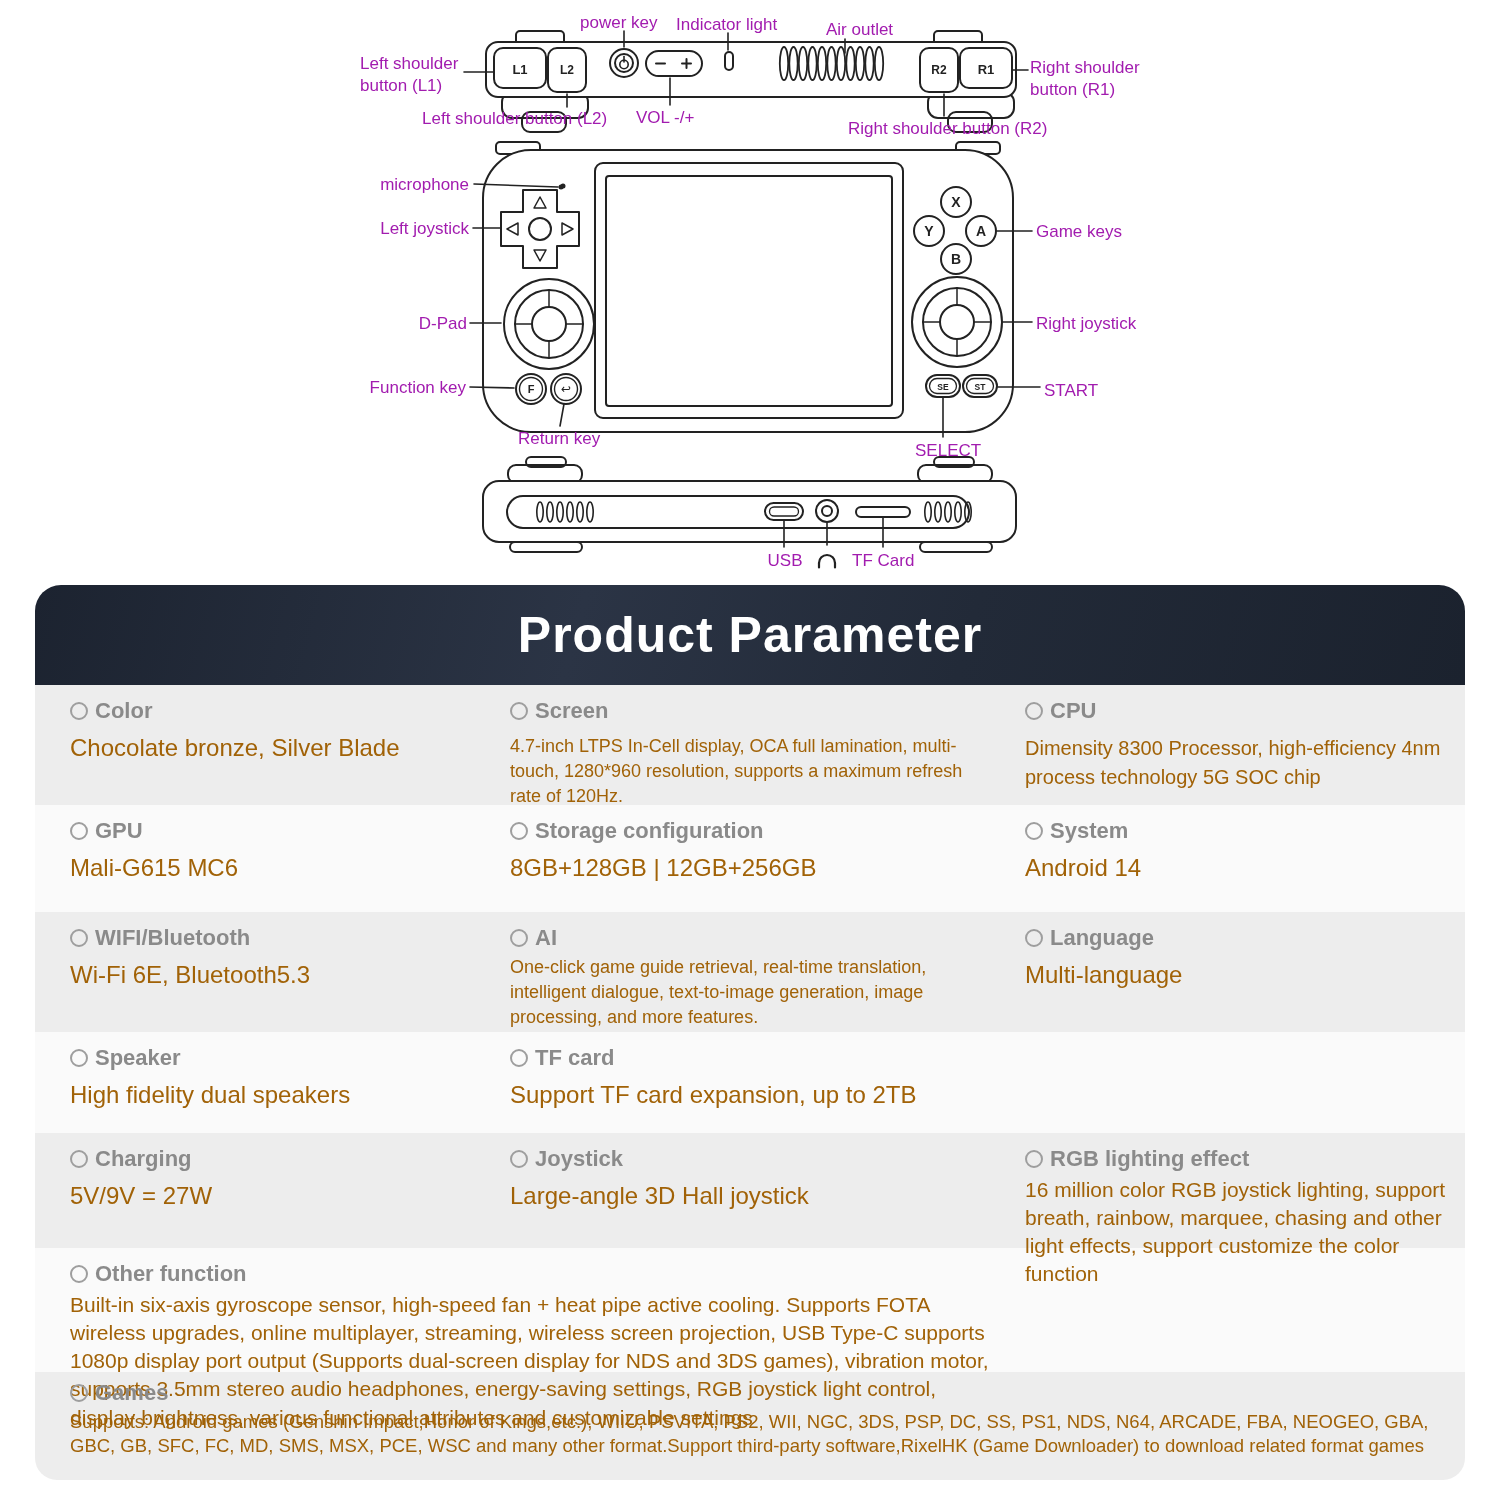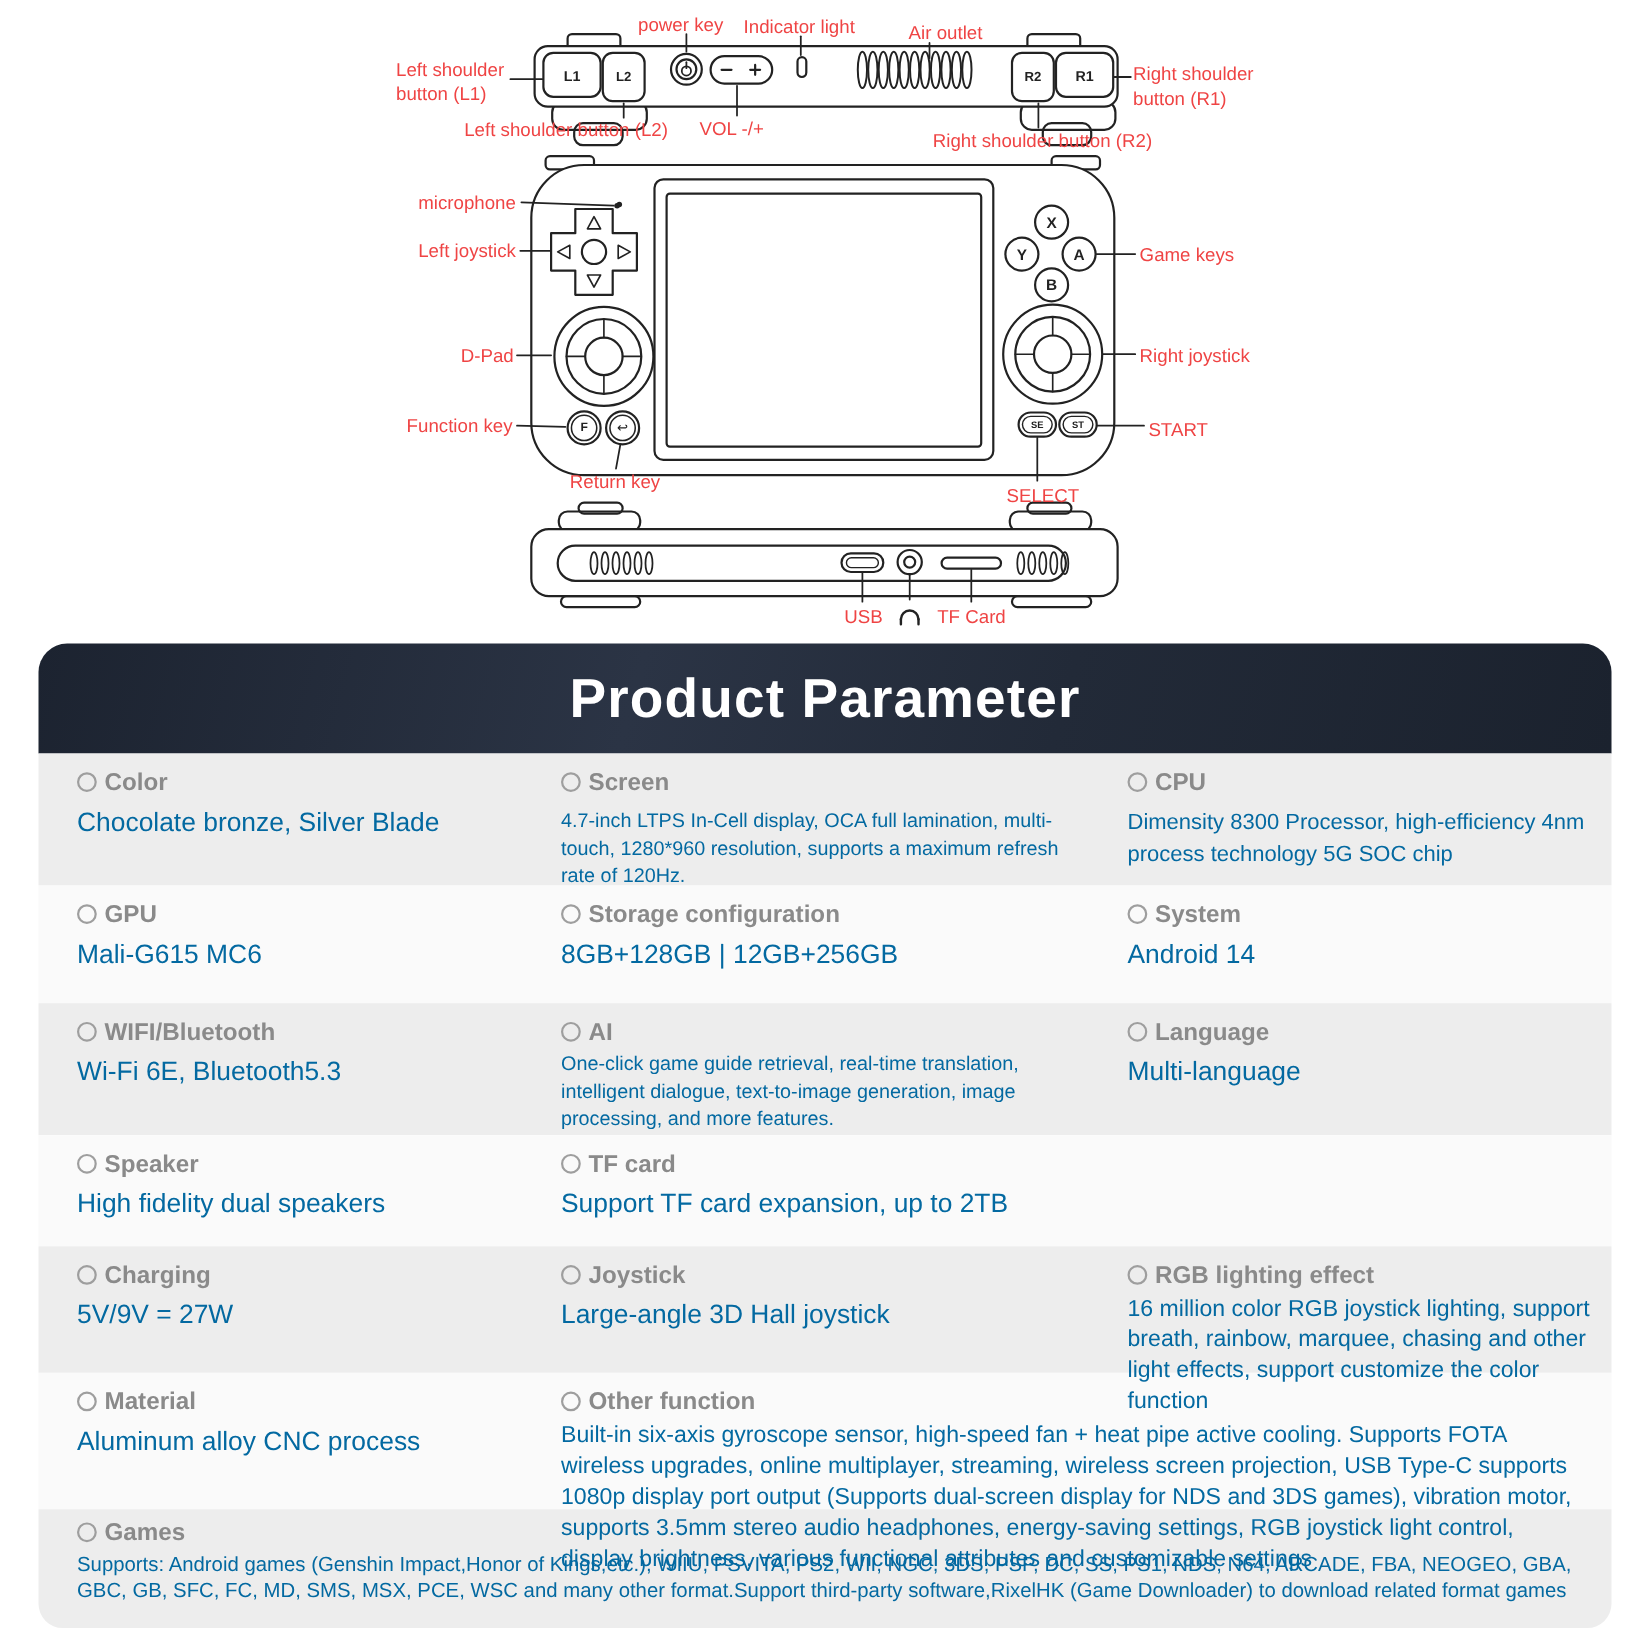--- a/index.html
+++ b/index.html
@@ -1,21 +1,21 @@
 <!DOCTYPE html>
 <html><head>
 <meta charset="utf-8">
 <style>
   html,body{margin:0;padding:0;background:#fff;}
   #page{position:relative;width:1500px;height:1500px;background:#ffffff;overflow:hidden;
         font-family:"Liberation Sans","DejaVu Sans",sans-serif;color:#141414;}
   
   #diagram{position:absolute;left:0;top:0;width:1500px;height:580px;}
   #diagram svg{position:absolute;left:0;top:0;}
-  .dlabel{position:absolute;font-size:17px;line-height:1.28;color:#ef4444;white-space:nowrap;}
+  .dlabel{position:absolute;font-size:17px;line-height:1.28;color:#a21caf;white-space:nowrap;}
   .dlabel.wrap{white-space:normal;}
   .dlabel.tr{text-align:right;}
   
   #panel{position:absolute;left:35px;top:585px;width:1430px;}
   #panel-header{height:100px;border-radius:26px 26px 0 0;
     background:linear-gradient(105deg,#1c2330 0%,#2b3445 38%,#222a38 65%,#1b222e 100%);
     display:flex;align-items:center;justify-content:center;}
   #panel-title{color:#ffffff;font-size:50px;font-weight:700;letter-spacing:1px;}
   .spec-row{display:flex;box-sizing:border-box;padding:13px 0 0 35px;}
   .r-gray{background:#ededed;}
@@ -23,21 +23,21 @@
   .r-last{border-radius:0 0 22px 22px;}
   .cell{box-sizing:border-box;}
   .c1{width:440px;}
   .c2{width:515px;}
   .c3{flex:1;}
   .cwide{flex:1;}
   .cfull{width:1395px;}
   .spec-head{display:flex;align-items:center;gap:7px;margin-bottom:10px;
     font-size:22px;font-weight:700;color:#8a8a8a;}
   .ring{width:14px;height:14px;border:2px solid #9e9e9e;border-radius:50%;flex:0 0 auto;}
-  .spec-value{color:#0369a1;}
+  .spec-value{color:#a16207;}
   .v-lg{font-size:24px;}
   .v-md{font-size:20px;line-height:1.45;}
   .v-sm{font-size:18px;line-height:1.38;}
   .v-xs{font-size:21px;line-height:1.34;}
   .v-games{font-size:18.5px;line-height:1.3;}
   .c1 .spec-value{max-width:420px;}
   .c2 .spec-value{max-width:480px;}
   .c3 .spec-value{max-width:435px;}
   .cwide .spec-value{max-width:930px;}
   .cfull .spec-value{max-width:1395px;}
@@ -370,27 +370,20 @@
       <div class="cell c3">
         <div class="spec-head" style="margin-bottom:4px;">
             <span class="ring"></span>
             <span>RGB lighting effect</span>
           </div>
         <div class="spec-value v-xs">16 million color RGB joystick lighting, support breath, rainbow, marquee, chasing and other light effects, support customize the color function</div>
       </div>
     </div>
 
     <div class="spec-row r-light" style="height:124px;">
-      <div class="cell c1">
-        <div class="spec-head">
-            <span class="ring"></span>
-            <span>Material</span>
-          </div>
-        <div class="spec-value v-lg">Aluminum alloy CNC process</div>
-      </div>
       <div class="cell cwide">
         <div class="spec-head" style="margin-bottom:4px;">
             <span class="ring"></span>
             <span>Other function</span>
           </div>
         <div class="spec-value v-xs">Built-in six-axis gyroscope sensor, high-speed fan + heat pipe active cooling. Supports FOTA wireless upgrades, online multiplayer, streaming, wireless screen projection, USB Type-C supports 1080p display port output (Supports dual-screen display for NDS and 3DS games), vibration motor, supports 3.5mm stereo audio headphones, energy-saving settings, RGB joystick light control, display brightness, various functional attributes and customizable settings</div>
       </div>
     </div>
 
     <div class="spec-row r-gray r-last" style="height:108px;padding-top:8px;">

